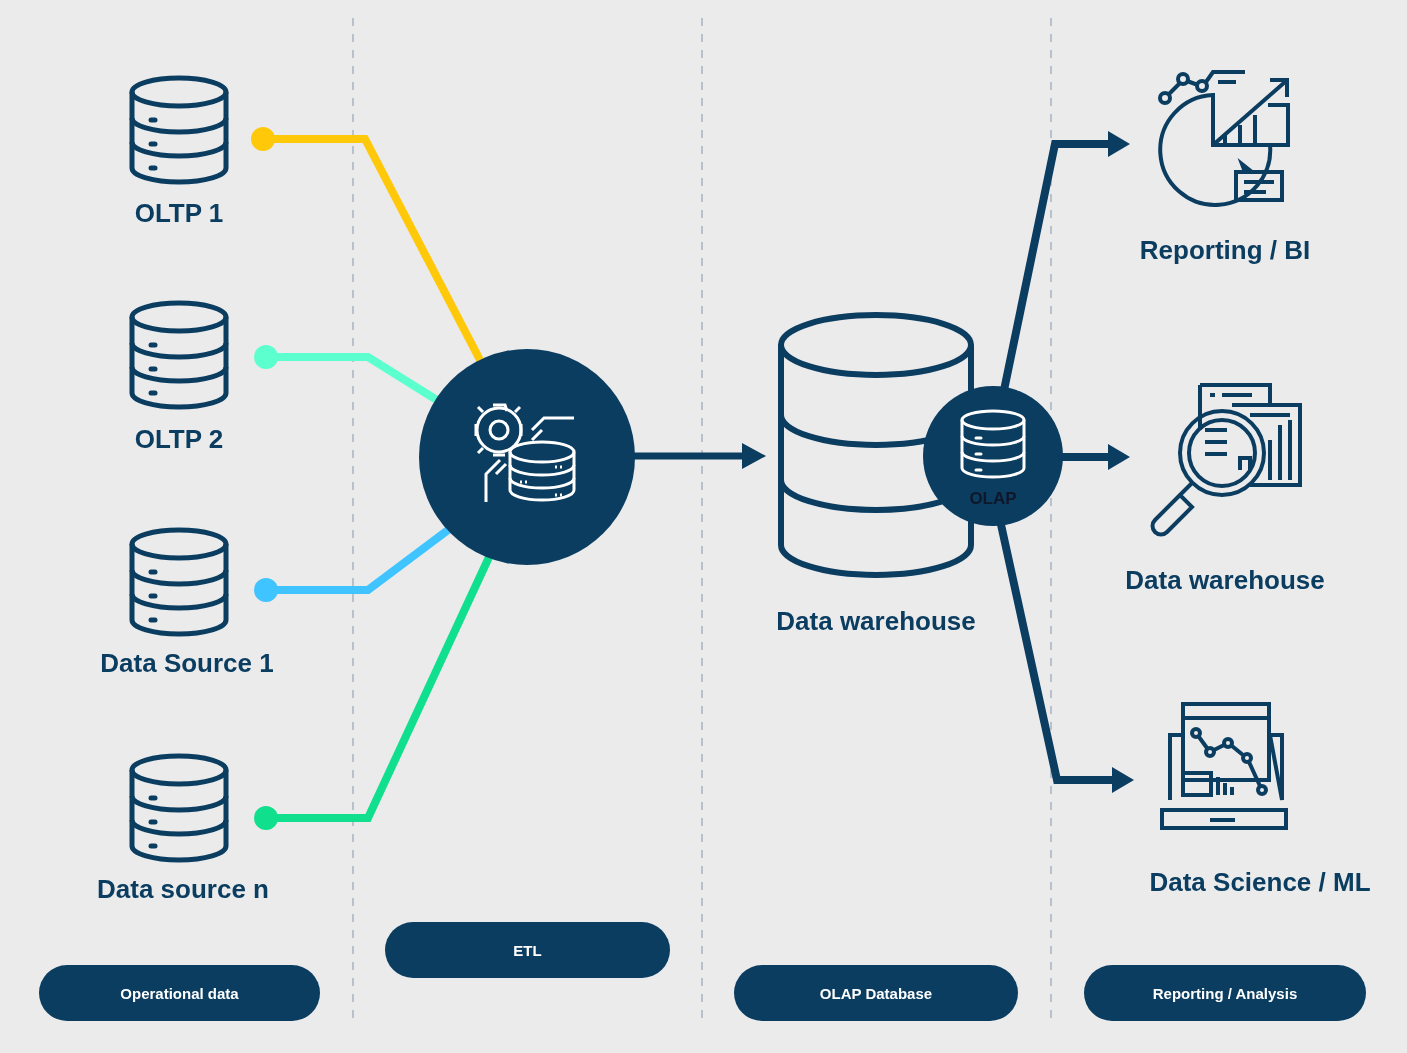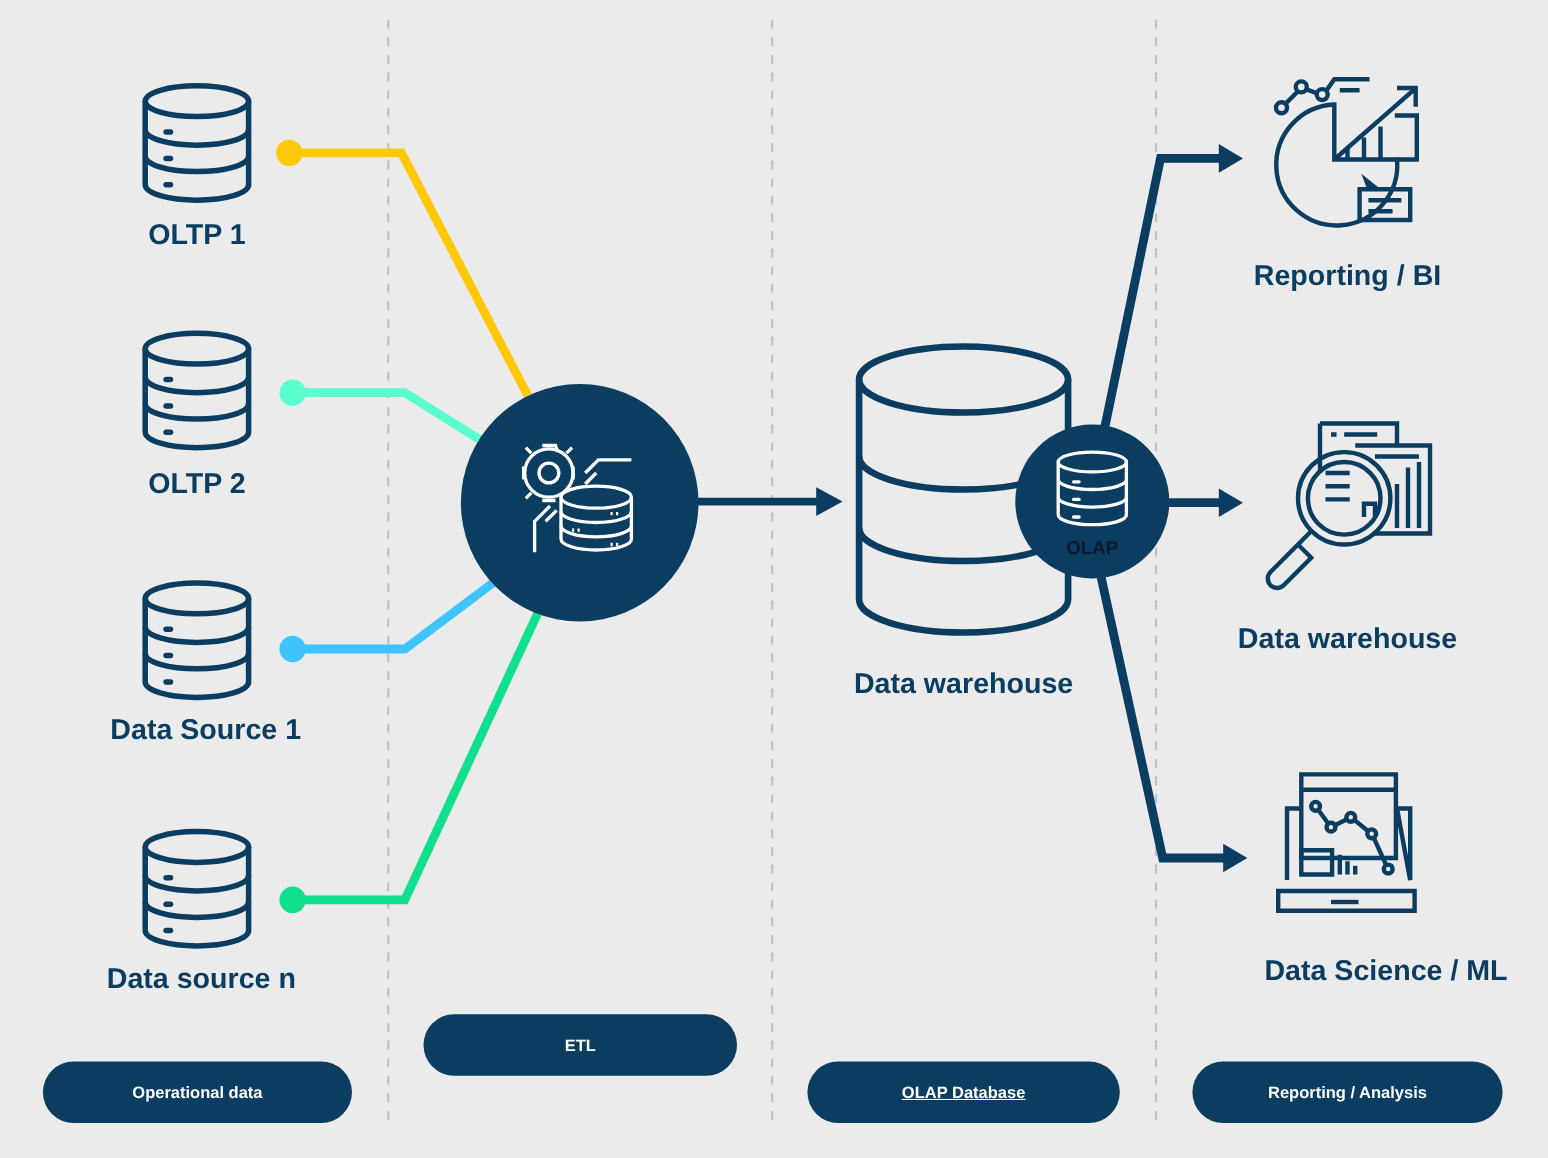--- a/index.html
+++ b/index.html
@@ -134,14 +134,14 @@
 <div class="lbl" style="left:187px; top:648px;">Data Source 1</div>
 <div class="lbl" style="left:173px; top:874px;padding-left:20px;">Data source n</div>
 <div class="lbl" style="left:876px; top:606px;">Data warehouse</div>
 <div class="olap-lbl" style="left:993px; top:489px;">OLAP</div>
 <div class="lbl" style="left:1225px; top:235px;">Reporting / BI</div>
 <div class="lbl" style="left:1225px; top:565px;">Data warehouse</div>
 <div class="lbl" style="left:1225px; top:867px;margin-left:35px;">Data Science / ML</div>
 
 <div class="pill" style="left:39px; top:965px; width:281px;">Operational data</div>
 <div class="pill" style="left:385px; top:922px; width:285px;">ETL</div>
-<div class="pill" style="left:734px; top:965px; width:284px;text-decoration:underline;">OLAP Database</div>
+<div class="pill" style="left:734px; top:965px; width:284px;">OLAP Database</div>
 <div class="pill" style="left:1084px; top:965px; width:282px;">Reporting / Analysis</div>
 
 </body></html>

